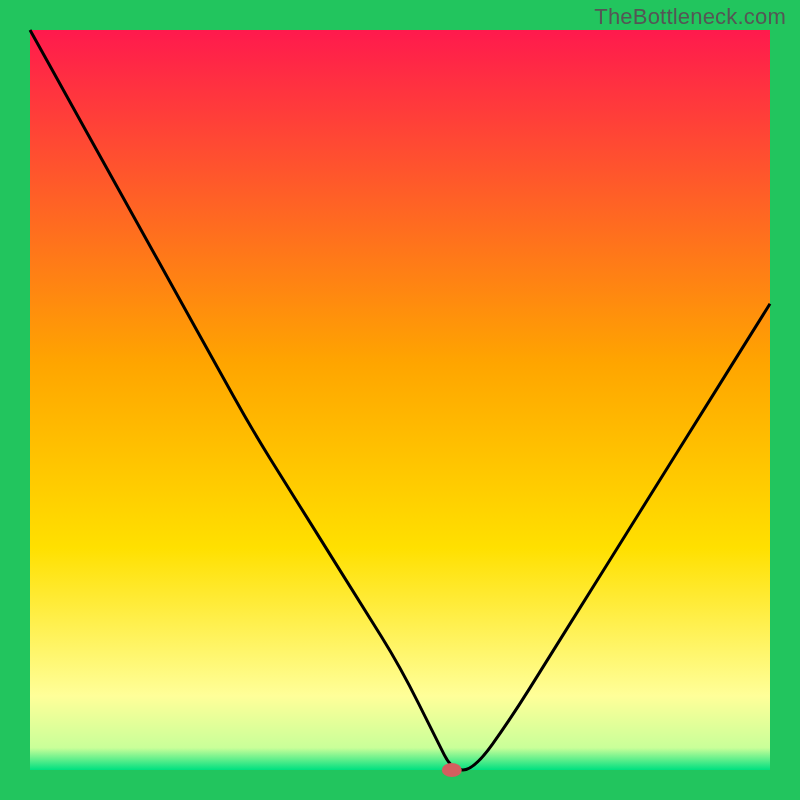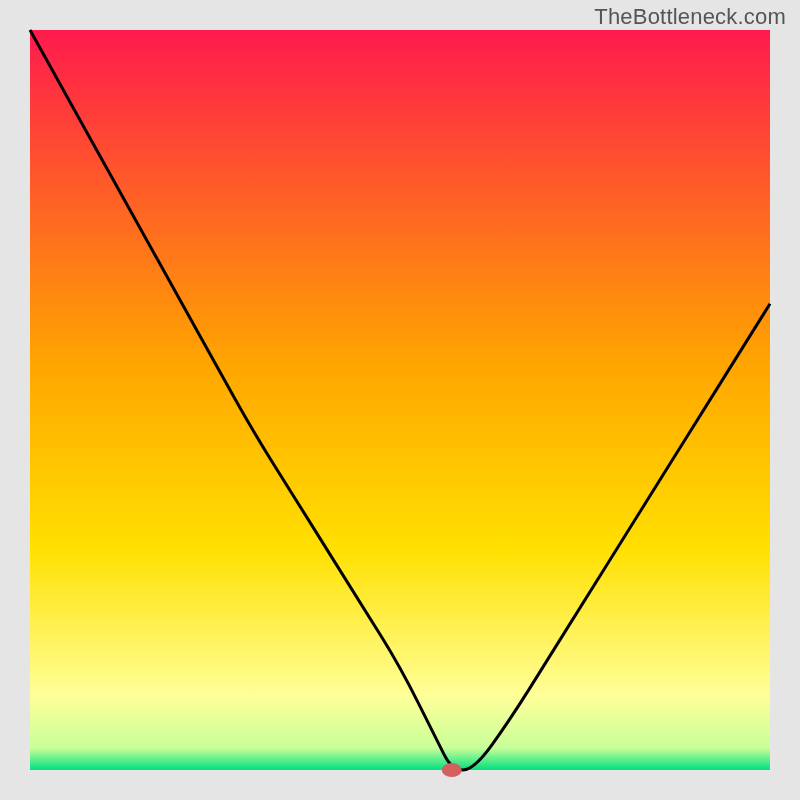--- a/index.html
+++ b/index.html
@@ -10,21 +10,21 @@
     background: #000;
     overflow: hidden;
     font-family: Arial, Helvetica, sans-serif;
   }
   .frame {
     position: absolute;
     left: 0;
     top: 0;
     width: 800px;
     height: 800px;
-    background: #e5e5e5;
+    background: #22c55e;
   }
   .watermark {
     position: absolute;
     top: 4px;
     right: 14px;
     color: #555;
     font-size: 22px;
     font-weight: 500;
     letter-spacing: 0.2px;
     user-select: none;

